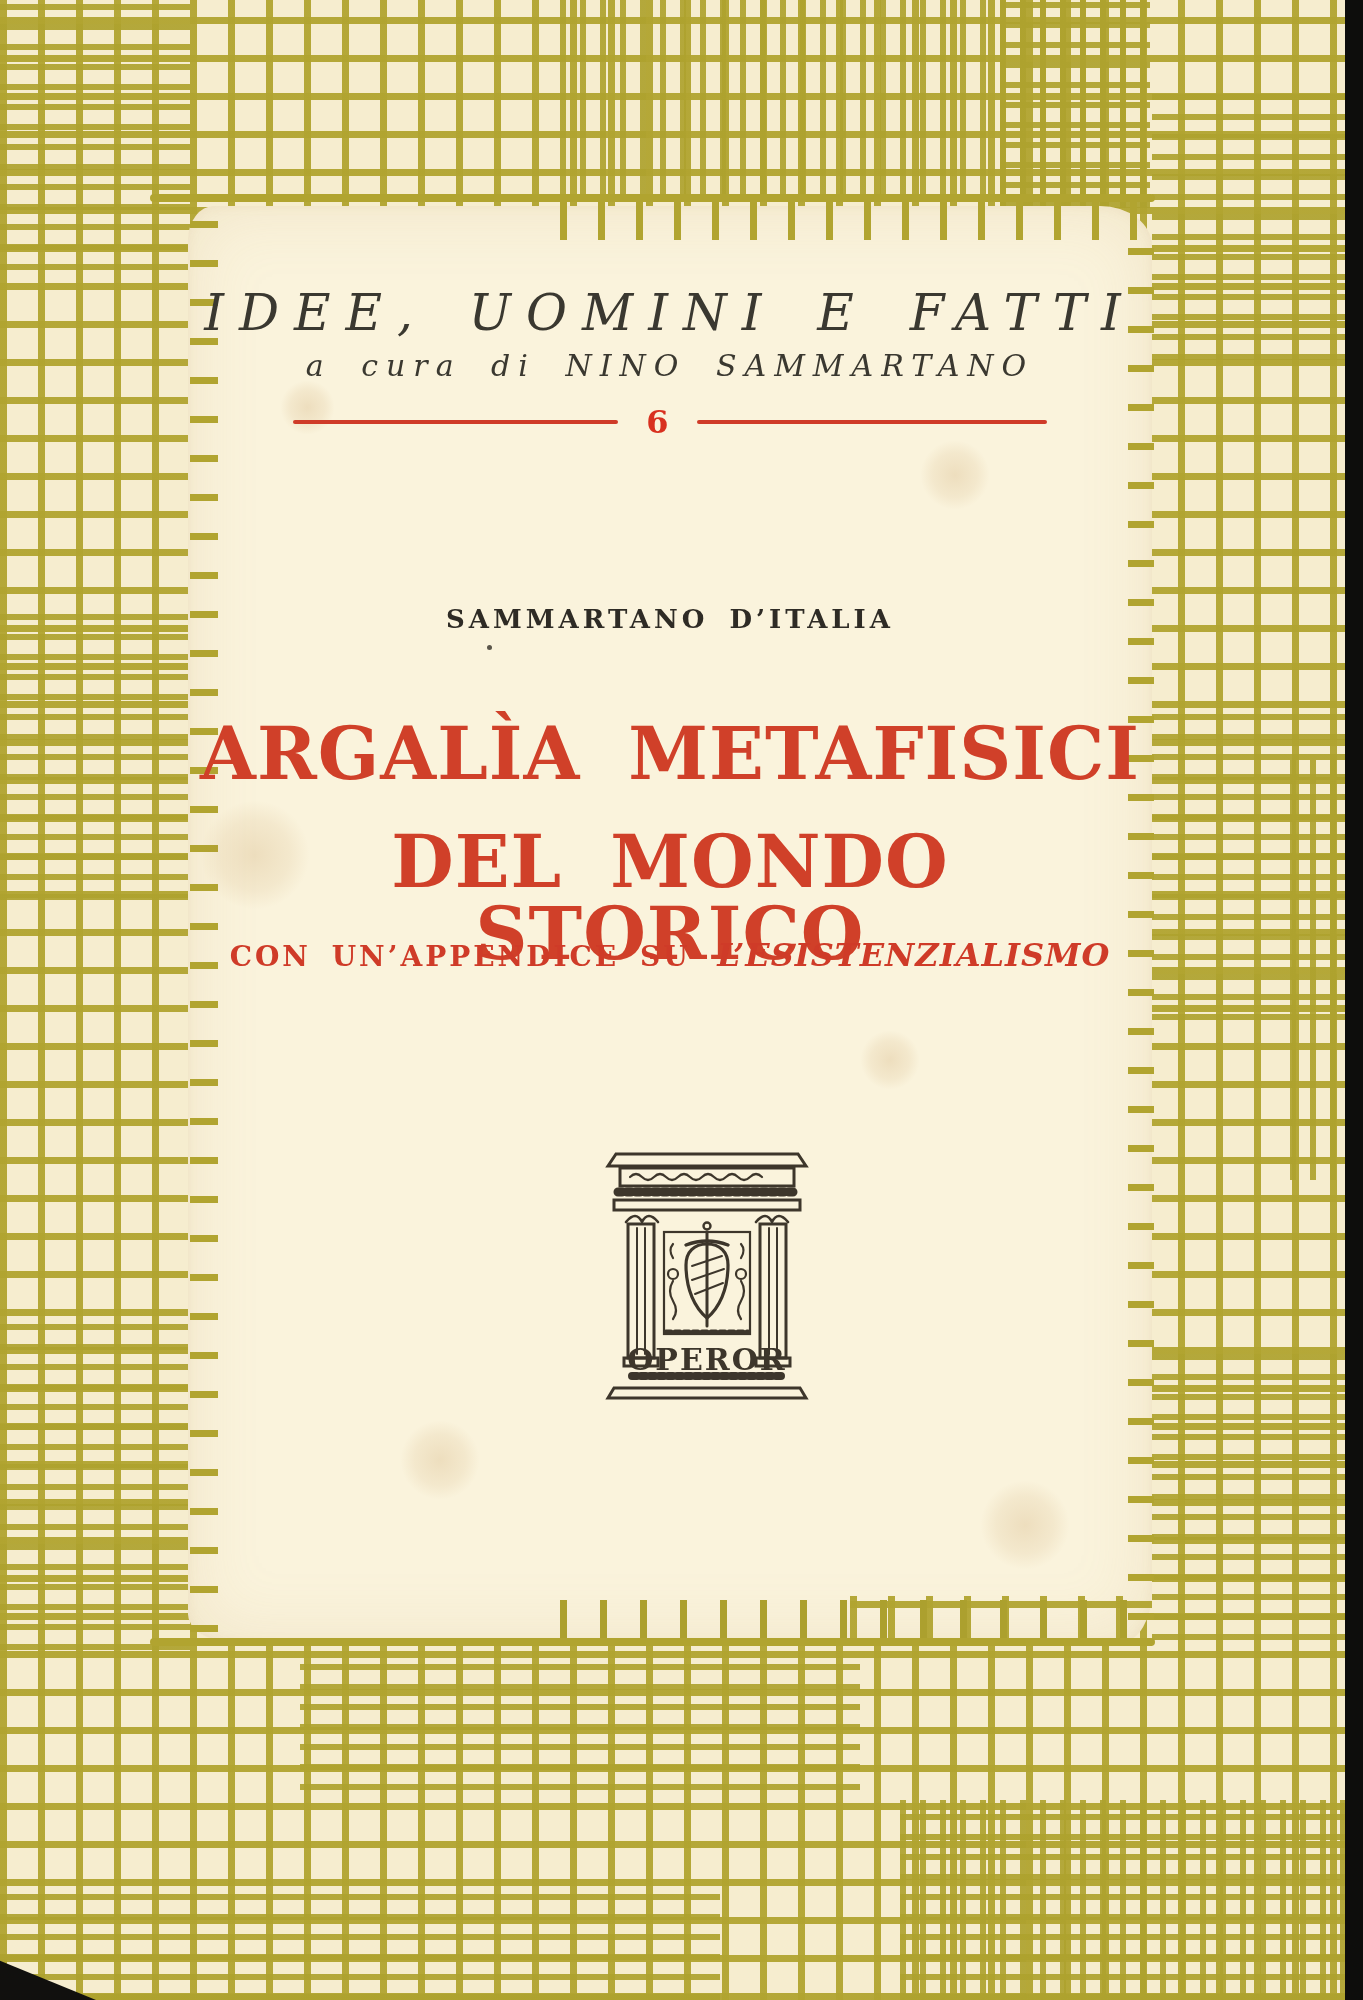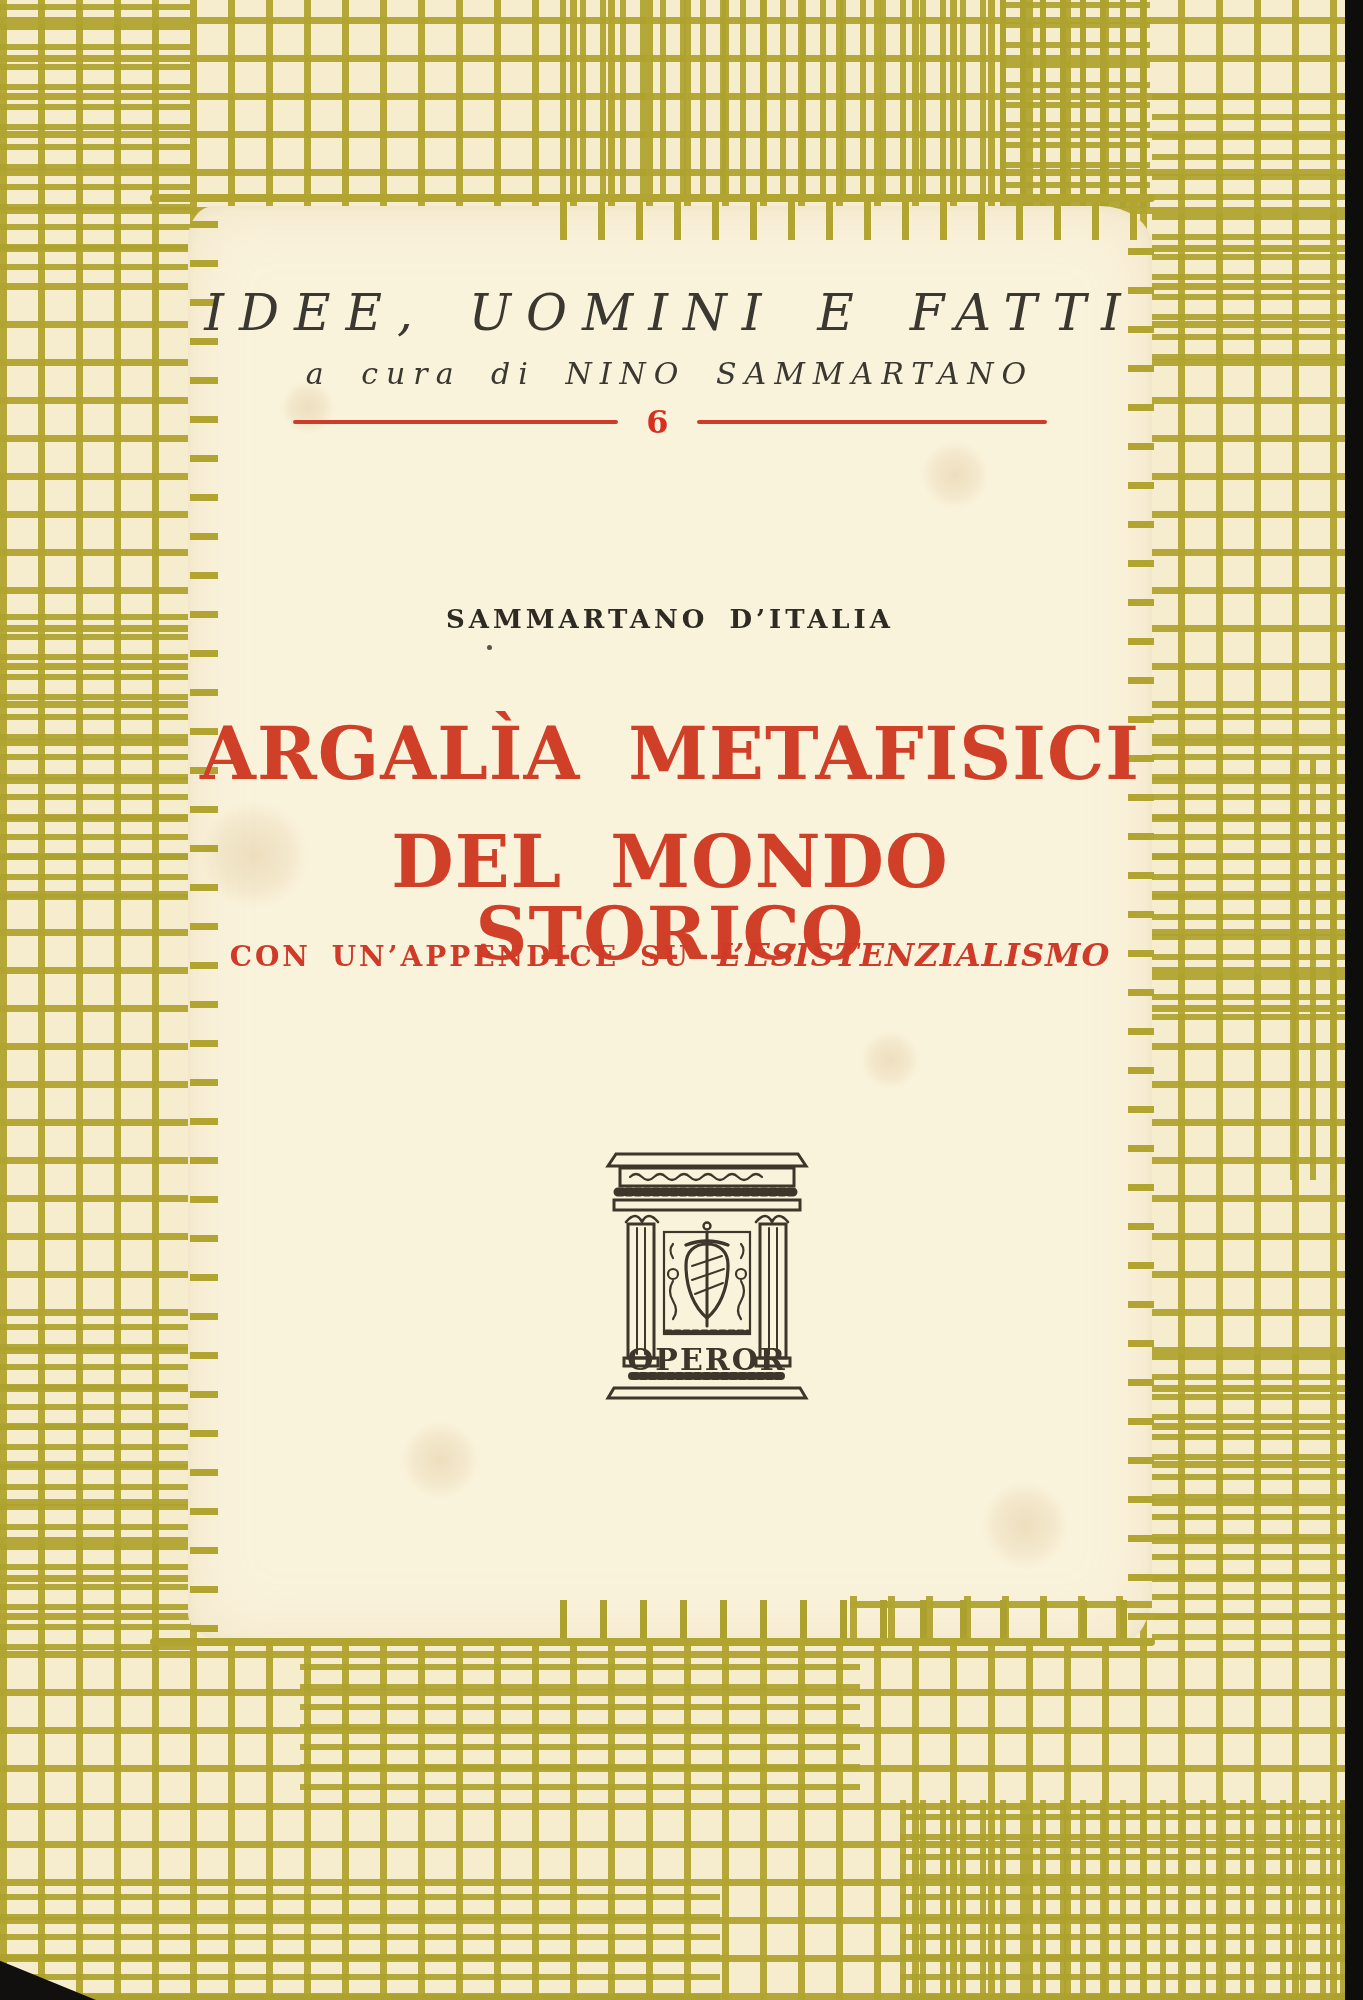--- a/index.html
+++ b/index.html
@@ -32,21 +32,21 @@
   .grid-patch{background-image:
       repeating-linear-gradient(90deg, rgba(177,164,48,.95) 0 7px, rgba(177,164,48,0) 7px 38px),
       repeating-linear-gradient(0deg,  rgba(177,164,48,.95) 0 7px, rgba(177,164,48,0) 7px 38px);}
 
   
   .spot{border-radius:50%;background:radial-gradient(circle, rgba(187,138,70,.20) 0%, rgba(187,138,70,.10) 45%, rgba(187,138,70,0) 70%);}
 
   
   .txt{left:188px;width:964px;text-align:center;color:#34312a;}
   .series-title{top:284px;font-style:italic;font-size:50px;letter-spacing:15px;word-spacing:10px;color:#3a3830;}
-  .editor-line{top:348px;font-style:italic;font-size:30px;letter-spacing:8px;word-spacing:12px;color:#3a3830;margin-top:8px;}
+  .editor-line{top:348px;font-style:italic;font-size:30px;letter-spacing:8px;word-spacing:12px;color:#3a3830;}
   .volume-row{top:406px;display:flex;align-items:center;justify-content:center;}
   .vol-dash{height:4px;background:#cf3b28;border-radius:2px;}
   .vol-num{color:#d8301f;font-size:32px;font-weight:bold;line-height:1;padding:0 28px;}
   .author-name{top:552px;font-size:44px;letter-spacing:5px;word-spacing:14px;font-weight:bold;color:#2e2b25;}
   .author-title{top:604px;font-size:26px;letter-spacing:4px;word-spacing:8px;font-weight:bold;color:#2e2b25;}
   .tiny-dot{left:487px;top:645px;width:5px;height:5px;border-radius:50%;background:#5a554a;}
   .main-title{font-weight:bold;font-size:72px;letter-spacing:1px;word-spacing:22px;color:#d04029;line-height:1;}
   .title-1{top:718px;}
   .title-2{top:826px;}
   .subtitle{top:936px;color:#cf3b28;font-size:28px;}

